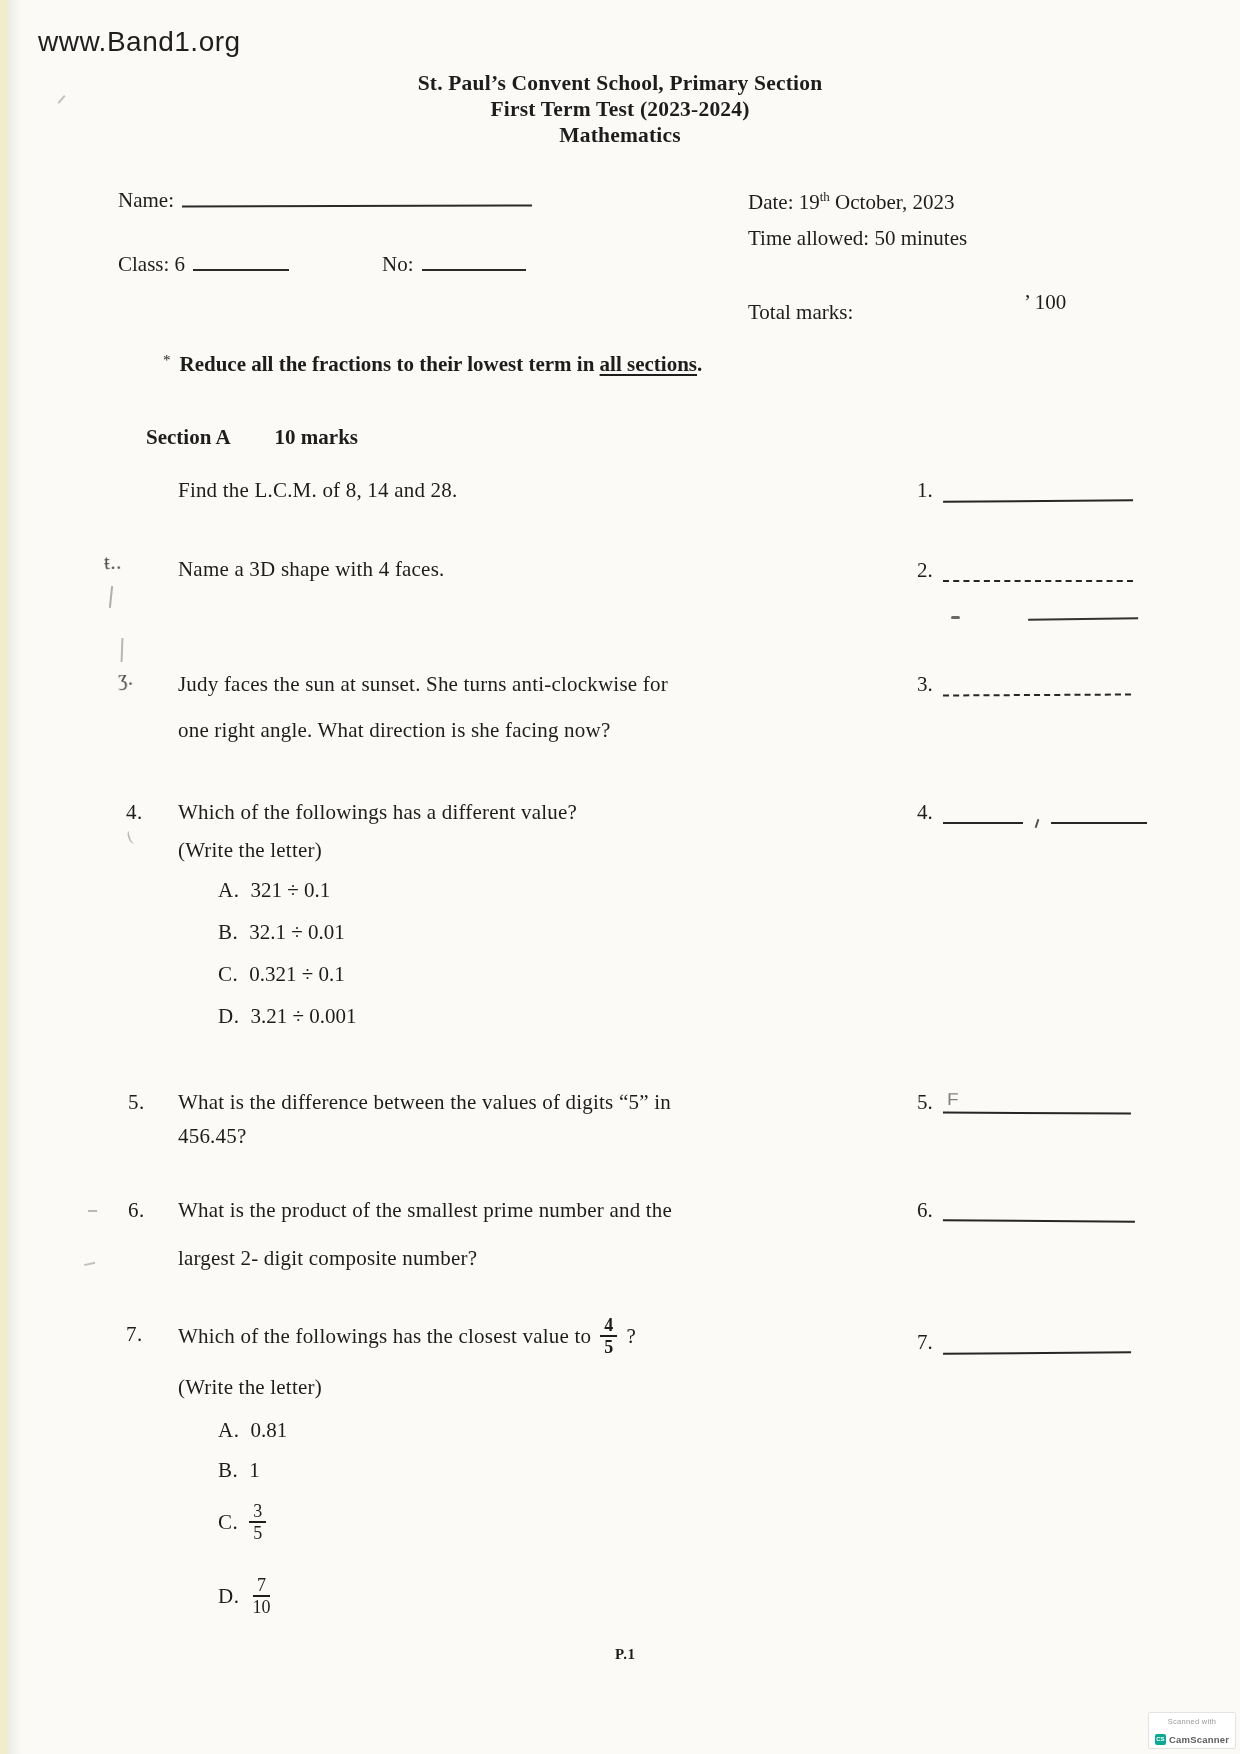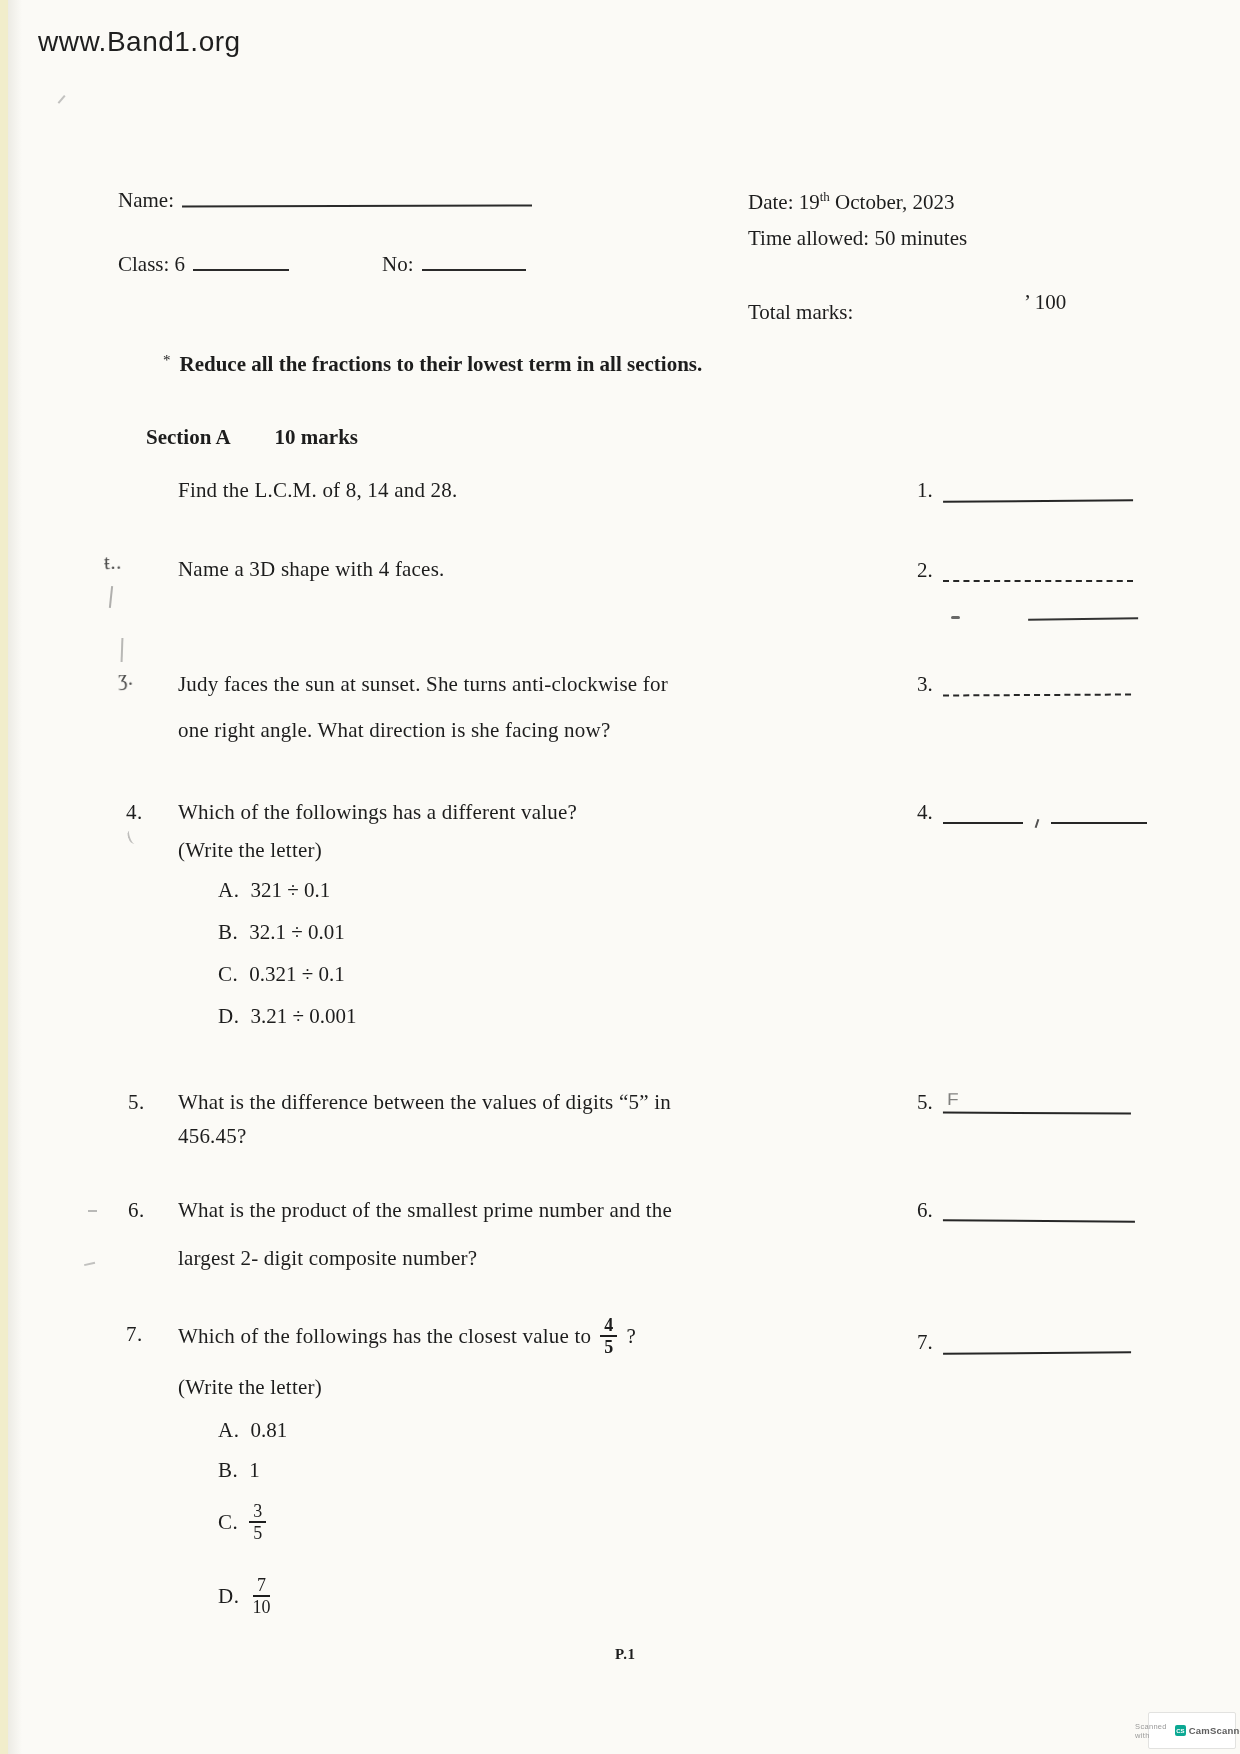--- a/index.html
+++ b/index.html
@@ -39,21 +39,21 @@
   .blank {
     display:inline-block; height:18px;
     border-bottom:2px solid #2a2a2a;
     margin-left:8px; vertical-align:baseline;
   }
 
   sup { font-size:13px; vertical-align:super; line-height:0; }
 
   .instr-star { font-size:15px; vertical-align:6px; margin-right:9px; color:#222; }
   .bold { font-weight:bold; }
-  .u { text-decoration-thickness:2px; text-underline-offset:3px; }
+  .u { text-decoration:underline; text-decoration-thickness:2px; text-underline-offset:3px; }
 
   .sec-title { font-weight:bold; }
   .sec-marks { font-weight:bold; margin-left:44px; }
 
   .qtext { letter-spacing:.2px; }
   .qnum  { letter-spacing:.5px; }
   .smudge { filter:blur(.6px); opacity:.78; transform:rotate(-2deg); }
 
   .ans { display:flex; align-items:flex-end; gap:10px; height:24px; }
   .ans-num { line-height:1; padding-bottom:1px; font-size:21px; }
@@ -95,41 +95,46 @@
   .tick-5 { left:84px; top:1262px; width:11px; height:3px; border-bottom:2px solid #888; transform:rotate(-12deg); opacity:.5; }
   .tick-6 { left:128px; top:830px; width:8px; height:14px; border-left:2px solid #666; border-radius:50%; transform:rotate(-20deg); opacity:.4; }
   .frag-dot { left:951px; top:616px; width:9px; height:3px; background:#444; border-radius:2px; opacity:.8; }
   .frag-line { left:1028px; top:600px; width:110px; height:20px; border-bottom:2px solid #333; transform:rotate(-.8deg); }
 
   
   .scan-badge {
     position:absolute; left:1148px; top:1712px; width:88px; height:37px;
     background:#ffffff; border:1px solid #e2e2e0; border-radius:2px;
     font-family:"Liberation Sans", sans-serif;
-    display:flex; flex-direction:row; align-items:center; justify-content:center; gap:8px;
+    display:flex; flex-direction:column; align-items:center; justify-content:center; gap:8px;
   }
   .scan-badge .bl1 { font-size:7.5px; color:#9a9a9a; letter-spacing:.3px; }
   .scan-badge .brow { display:flex; align-items:center; gap:3px; }
   .cs-icon {
     width:11px; height:11px; background:#0ba893; border-radius:2px;
     color:#fff; font-size:6px; font-weight:bold;
     display:flex; align-items:center; justify-content:center;
   }
   .brand { font-size:9.5px; color:#5d5d5d; font-weight:bold; letter-spacing:.2px; }
 </style>
 </head>
 <body>
 
 <div class="page">
 
   <div class="edge-strip"></div>
   <div class="edge-shade"></div>
 
   <div class="watermark">www.Band1.org</div>
 
+  <div class="header">
+    <div class="h-line">St. Paul’s Convent School, Primary Section</div>
+    <div class="h-line">First Term Test (2023-2024)</div>
+    <div class="h-line">Mathematics</div>
+  </div>
 
   <div class="abs" style="left:118px; top:188px;">
     <span>Name:</span><span class="blank" style="width:350px; transform:rotate(-.2deg);"></span>
   </div>
 
   <div class="abs" style="left:748px; top:190px;">
     <span>Date: 19</span><sup>th</sup><span> October, 2023</span>
   </div>
   <div class="abs" style="left:748px; top:226px;">Time allowed: 50 minutes</div>
 

